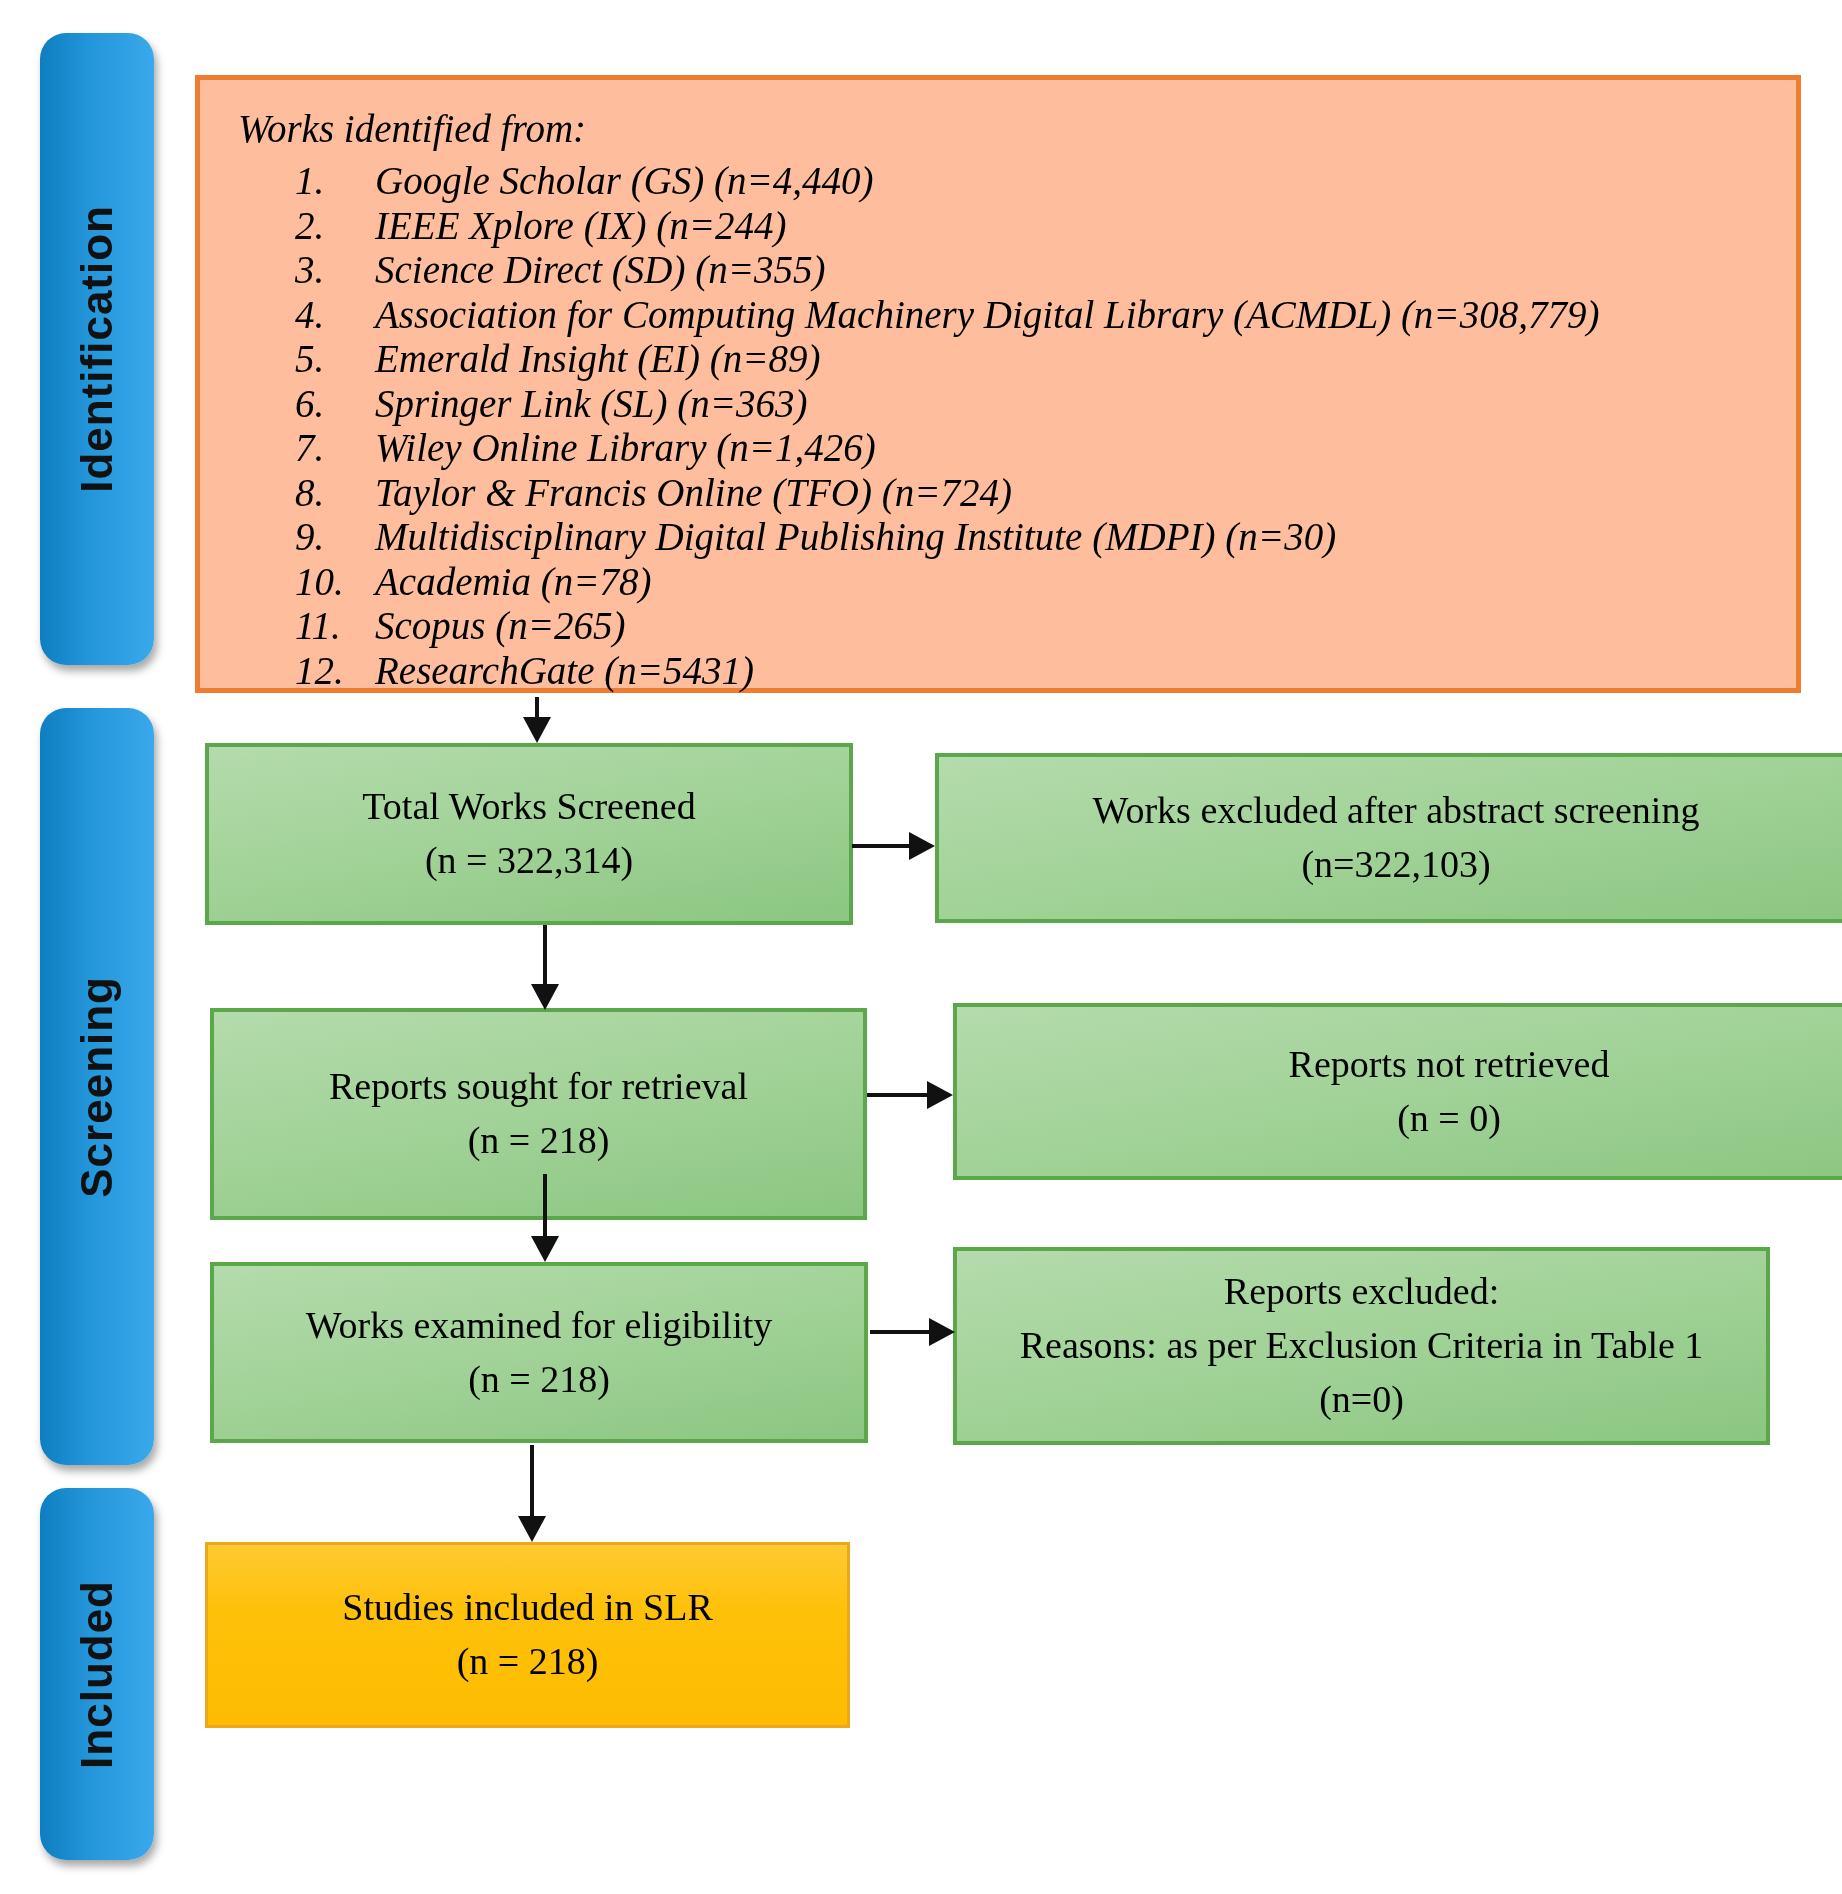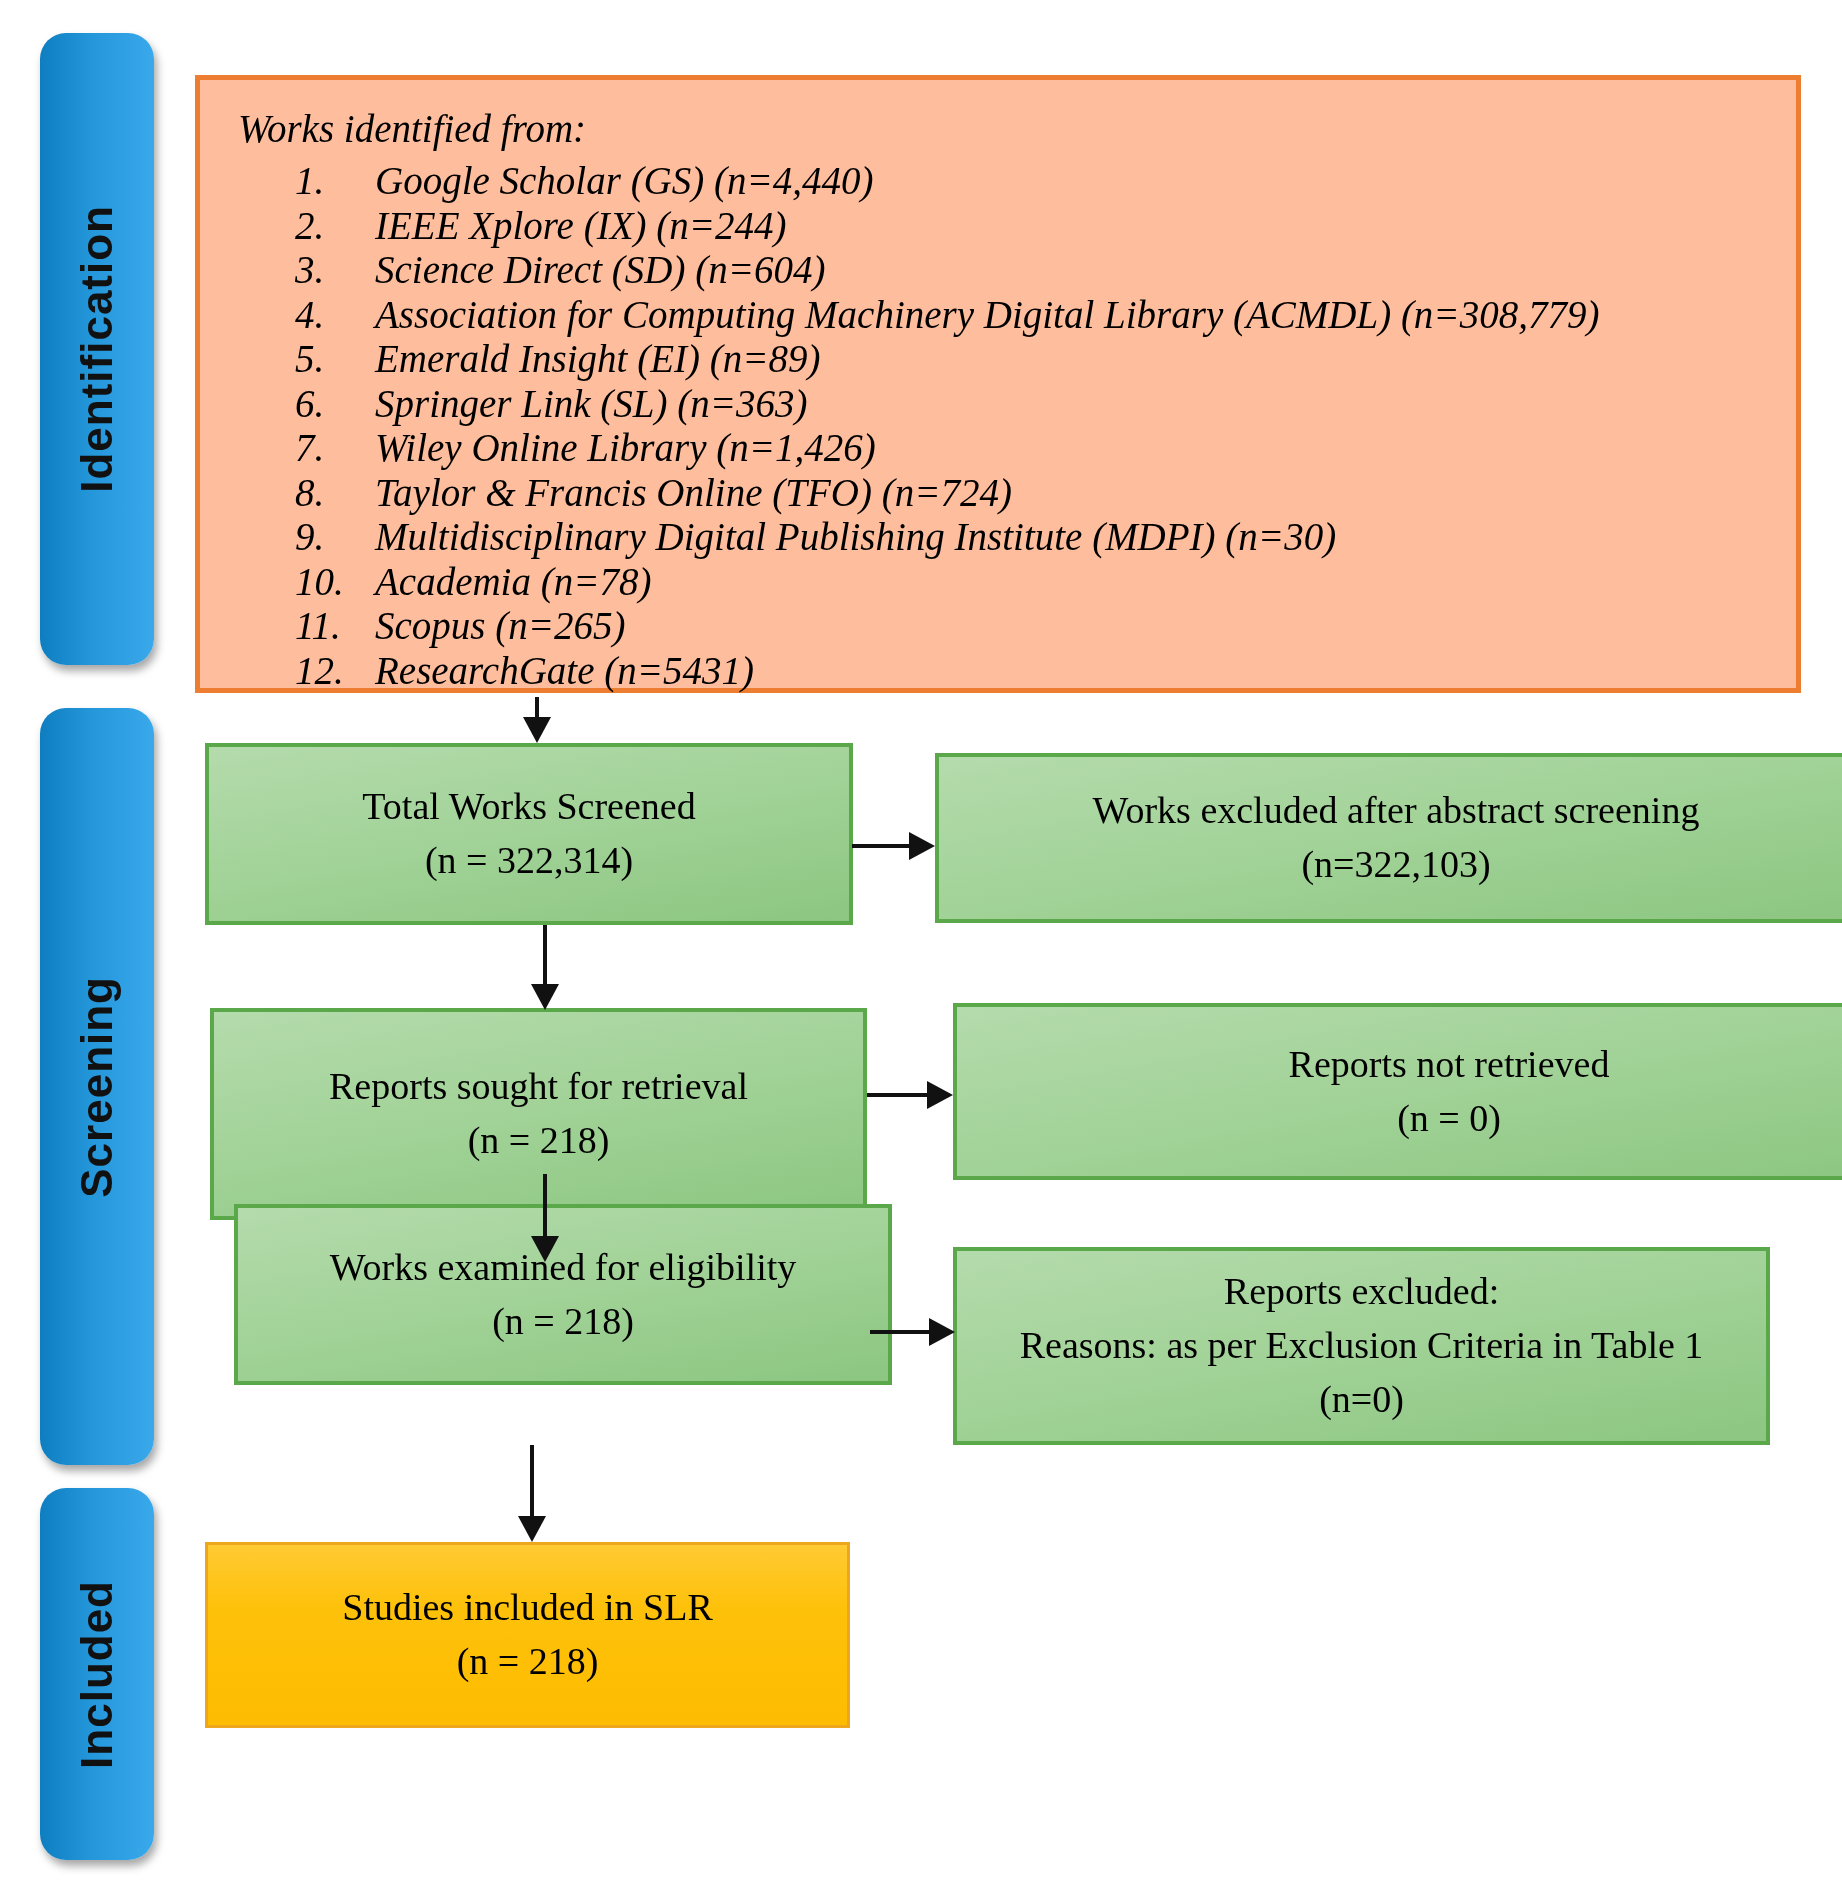--- a/index.html
+++ b/index.html
@@ -74,21 +74,21 @@
       <div class="id-item">
           <span class="num">1.</span>
           <span class="src">Google Scholar (GS) (n=4,440)</span>
         </div>
       <div class="id-item">
           <span class="num">2.</span>
           <span class="src">IEEE Xplore (IX) (n=244)</span>
         </div>
       <div class="id-item">
           <span class="num">3.</span>
-          <span class="src">Science Direct (SD) (n=604)</span>
+          <span class="src">Science Direct (SD) (n=355)</span>
         </div>
       <div class="id-item">
           <span class="num">4.</span>
           <span class="src">Association for Computing Machinery Digital Library (ACMDL) (n=308,779)</span>
         </div>
       <div class="id-item">
           <span class="num">5.</span>
           <span class="src">Emerald Insight (EI) (n=89)</span>
         </div>
       <div class="id-item">
@@ -133,21 +133,21 @@
 
   <div class="flow-box box-green" style="left:210px;top:1008px;width:657px;height:212px;">
     <div class="box-line">Reports sought for retrieval</div>
     <div class="box-line">(n = 218)</div>
   </div>
   <div class="flow-box box-green" style="left:953px;top:1003px;width:952px;height:177px;padding-left:40px;">
     <div class="box-line">Reports not retrieved</div>
     <div class="box-line">(n = 0)</div>
   </div>
 
-  <div class="flow-box box-green" style="left:210px;top:1204px;width:658px;height:181px;margin-left:24px;">
+  <div class="flow-box box-green" style="left:210px;top:1262px;width:658px;height:181px;">
     <div class="box-line">Works examined for eligibility</div>
     <div class="box-line">(n = 218)</div>
   </div>
   <div class="flow-box box-green" style="left:953px;top:1247px;width:817px;height:198px;">
     <div class="box-line">Reports excluded:</div>
     <div class="box-line">Reasons: as per Exclusion Criteria in Table 1</div>
     <div class="box-line">(n=0)</div>
   </div>
 
   <div class="flow-box box-yellow" style="left:205px;top:1542px;width:645px;height:186px;">

